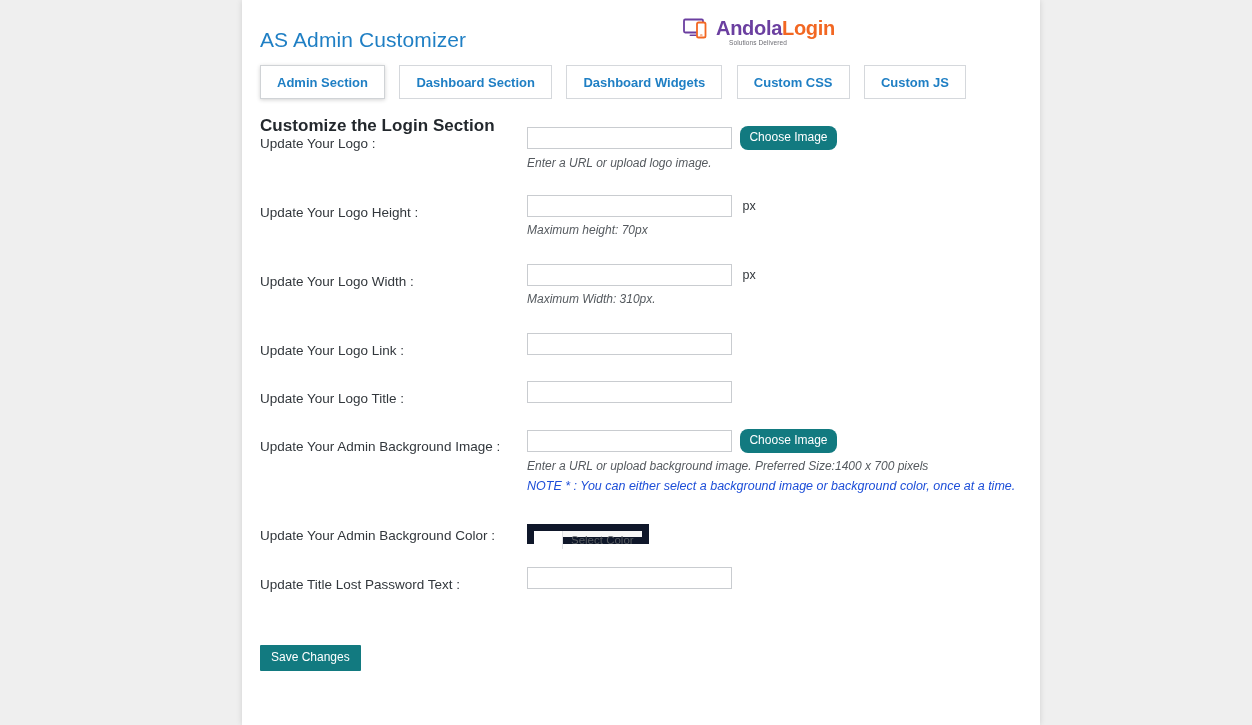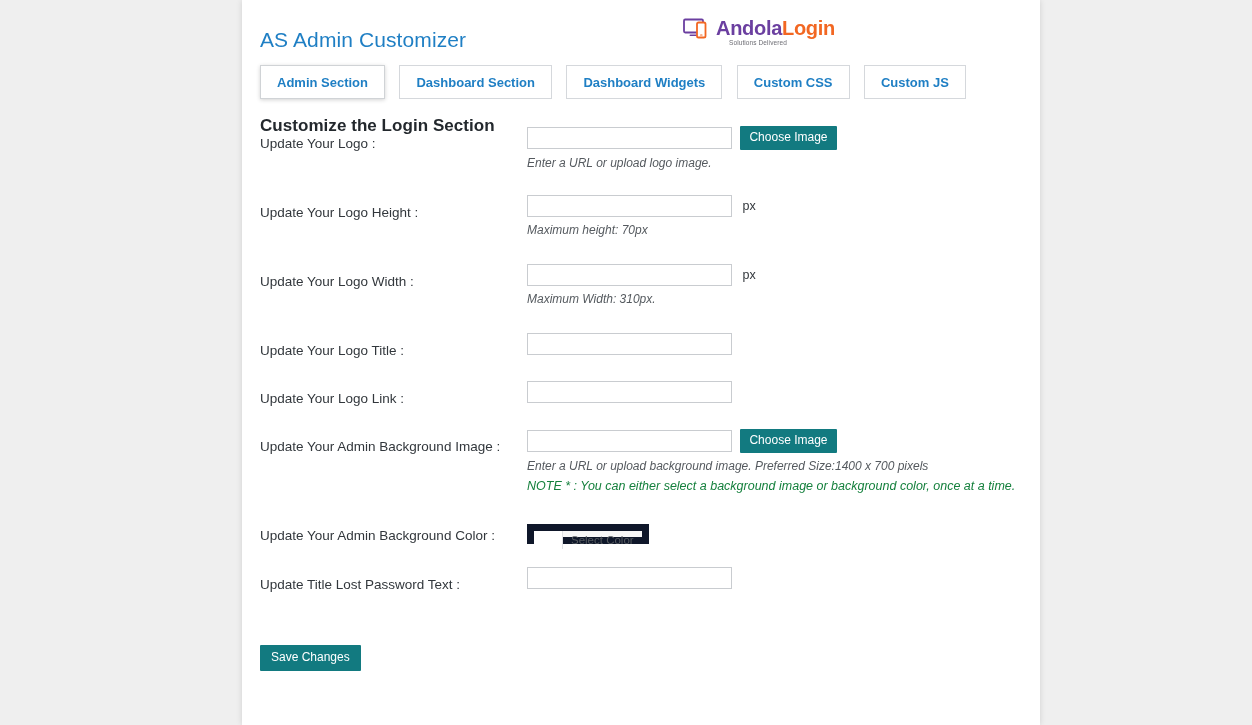--- a/index.html
+++ b/index.html
@@ -160,21 +160,21 @@
     vertical-align: middle;
     background: #127a80;
     color: #ffffff;
     font-size: 12px;
     font-family: "Liberation Sans", sans-serif;
     border: none;
     padding: 5px 9px 6px 9px;
     margin-left: 4px;
     cursor: pointer;
     line-height: 1.1;
-    border-radius: 1px;
+    border-radius: 8px;
   }
   .unit {
     display: inline-block;
     vertical-align: middle;
     margin-left: 6px;
     font-size: 12.5px;
     color: #32373c;
   }
   .hint {
     display: block;
@@ -182,21 +182,21 @@
     font-size: 12px;
     font-style: italic;
     color: #555a5f;
     white-space: nowrap;
   }
   .note {
     display: block;
     margin-top: 6px;
     font-size: 12.5px;
     font-style: italic;
-    color: #15803d;
+    color: #1d4ed8;
     white-space: nowrap;
   }
   
   .colorpick {
     display: inline-block;
     vertical-align: middle;
     border: 7px solid #0f172a;
     background: #f7f7f7;
     height: 20px;
     box-sizing: border-box;
@@ -294,28 +294,28 @@
         <div class="row" style="height:69px">
           <div class="row-label">Update Your Logo Width :</div>
           <div class="row-field">
             <input class="txt" type="text" value="" style="">
             <span class="unit">px</span>
             <span class="hint">Maximum Width: 310px.</span>
           </div>
         </div>
 
         <div class="row" style="height:48px">
+          <div class="row-label">Update Your Logo Link :</div>
+          <div class="row-field">
+            <input class="txt" type="text" value="" style="">
+          </div>
+        </div>
+
+        <div class="row" style="height:48px">
           <div class="row-label">Update Your Logo Title :</div>
-          <div class="row-field">
-            <input class="txt" type="text" value="" style="">
-          </div>
-        </div>
-
-        <div class="row" style="height:48px">
-          <div class="row-label">Update Your Logo Link :</div>
           <div class="row-field">
             <input class="txt" type="text" value="" style="">
           </div>
         </div>
 
         <div class="row" style="height:89px">
           <div class="row-label">Update Your Admin Background Image :</div>
           <div class="row-field">
             <input class="txt" type="text" value="" style="">
             <button class="btn-teal">Choose Image</button>

